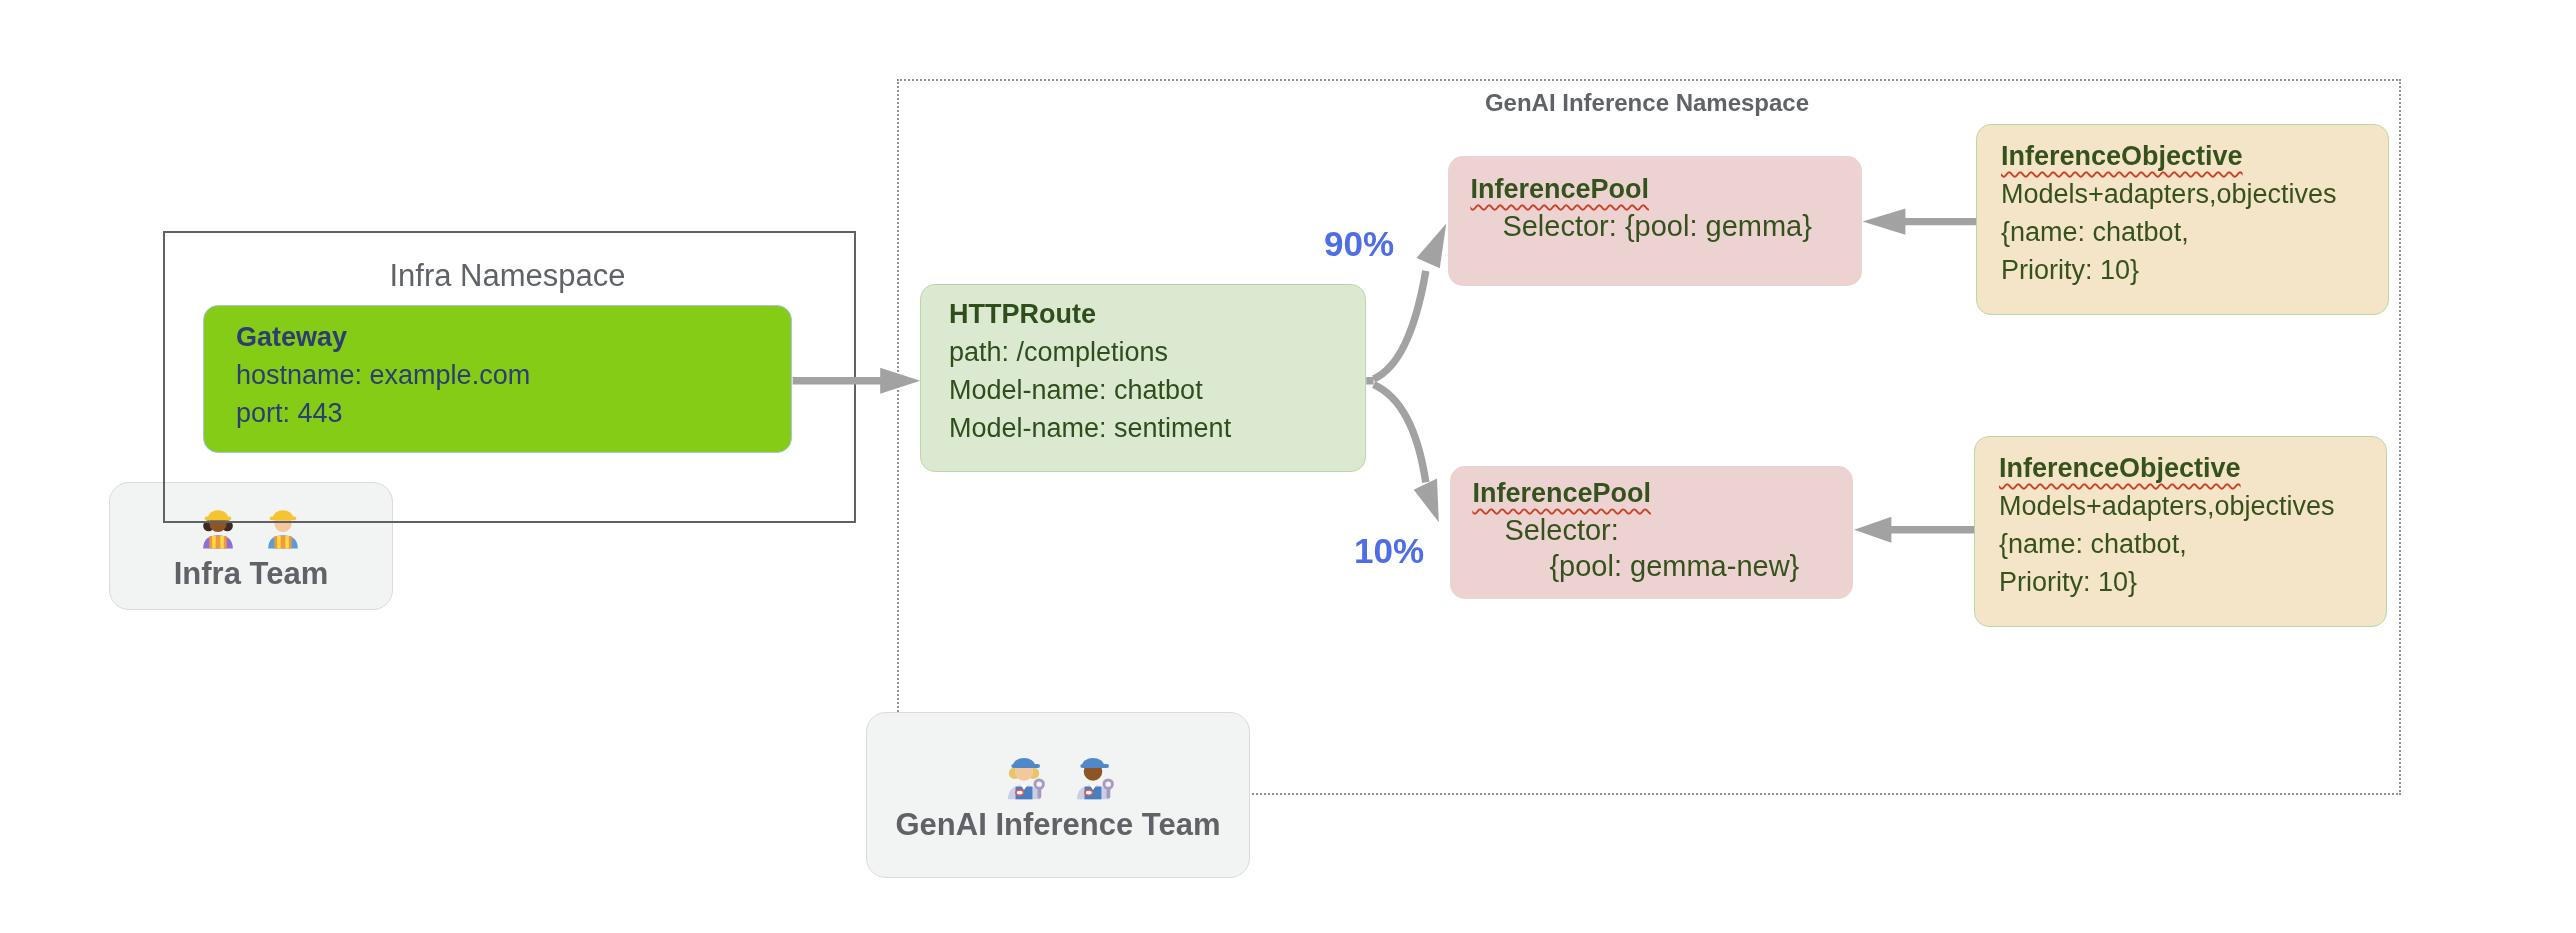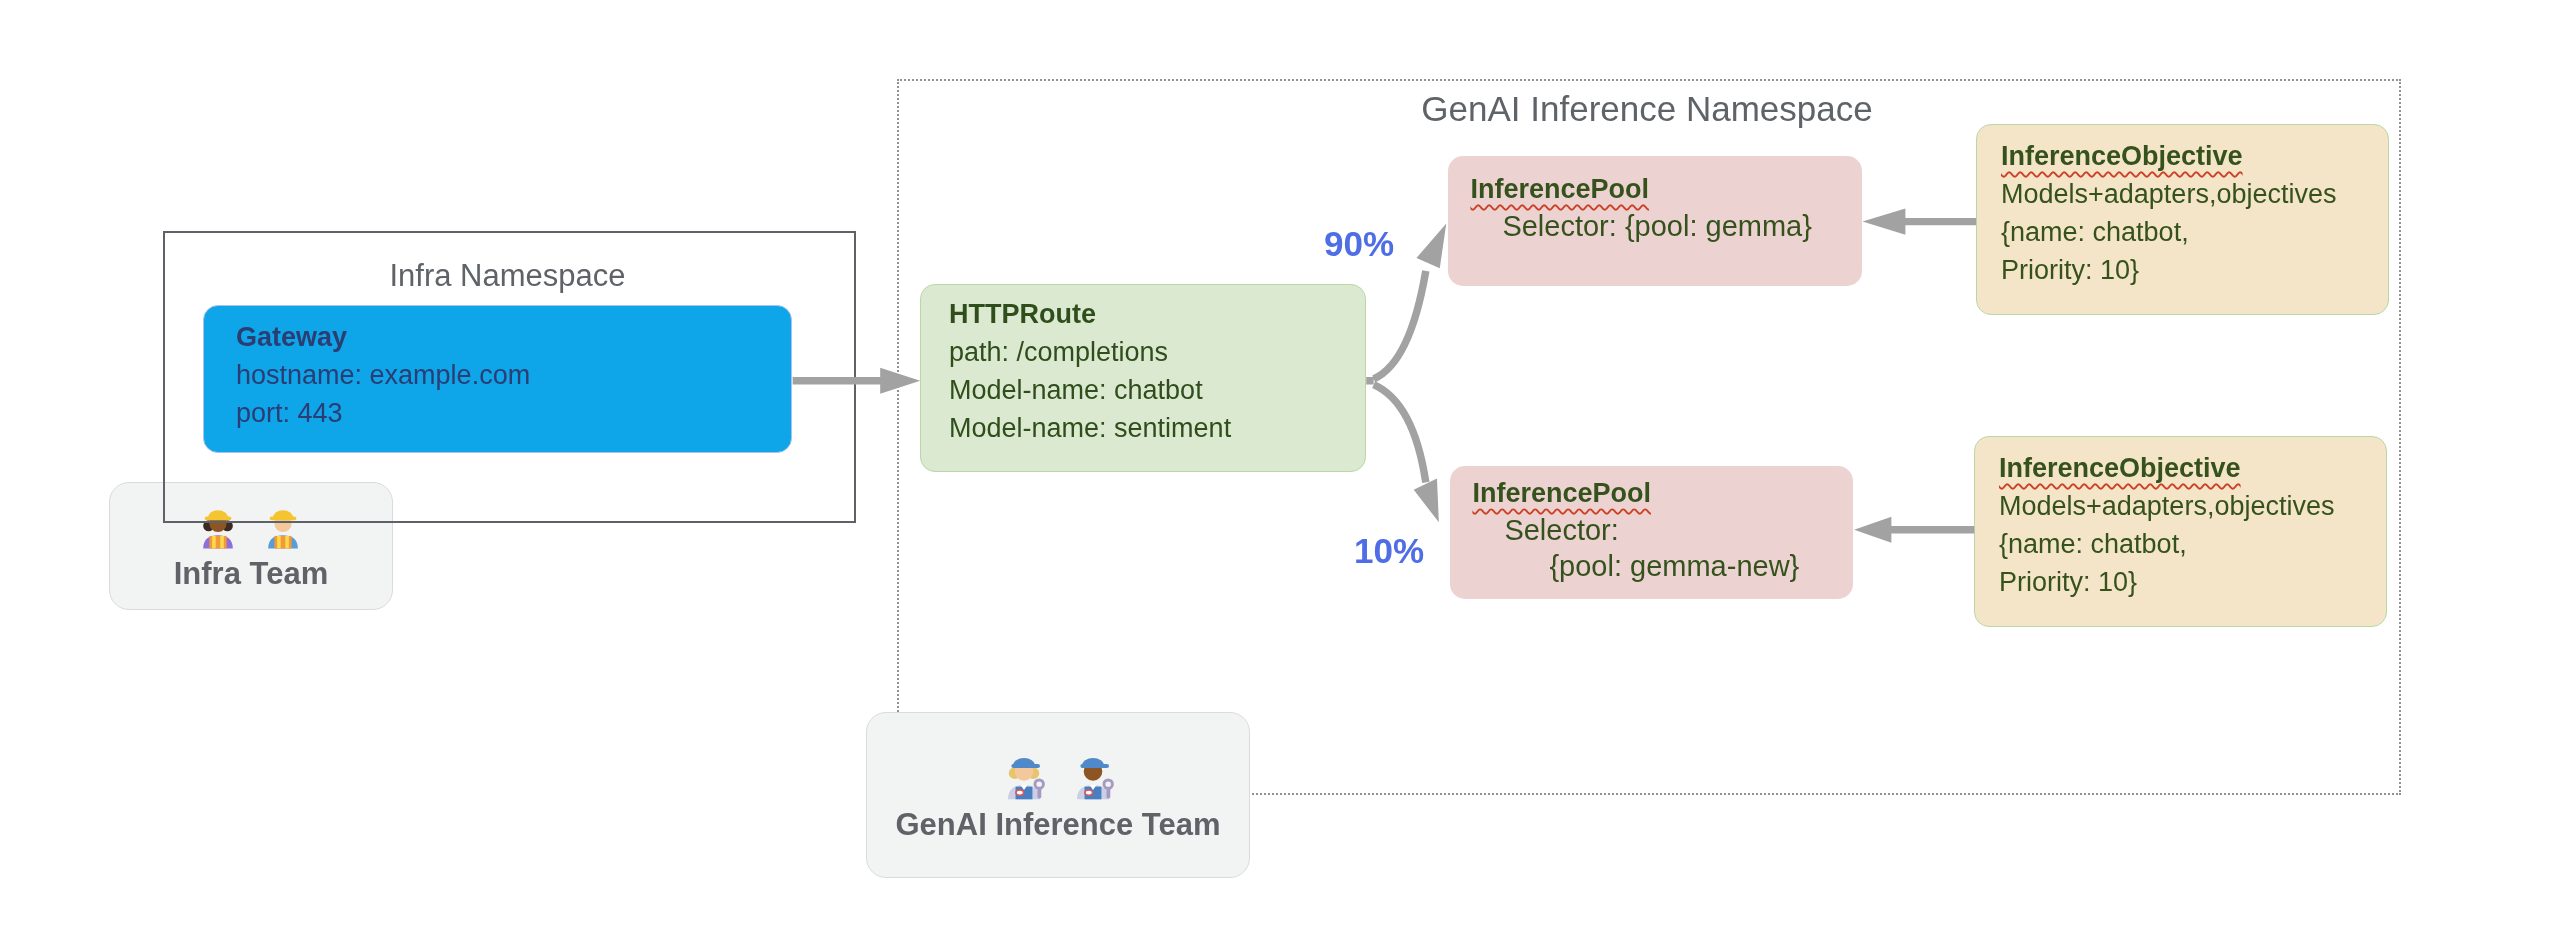--- a/index.html
+++ b/index.html
@@ -6,31 +6,31 @@
   #canvas{position:relative;width:2576px;height:933px;background:#ffffff;overflow:hidden;
           font-family:"Liberation Sans",sans-serif;}
 
   
   .ns-dotted{position:absolute;left:897px;top:79px;width:1500px;height:712px;
              border:2.8px dotted #8f9195;z-index:1;background:transparent;}
   .ns-solid{position:absolute;left:163px;top:231px;width:689px;height:288px;
             border:2.8px solid #5e6165;z-index:3;background:transparent;pointer-events:none;}
   .ns-title{position:absolute;text-align:center;color:#5f6368;}
   .infra-title{left:163px;top:246px;width:689px;font-size:31px;font-weight:400;z-index:1;margin-top:12px;}
-  .genai-title{left:897px;top:89px;width:1500px;font-size:35px;font-weight:400;z-index:2;}
+  .genai-title{left:897px;top:89px;width:1500px;font-size:24px;font-weight:700;z-index:2;}
 
   
   .rbox{position:absolute;box-sizing:border-box;border-radius:15px;z-index:2;}
   .box-title{font-weight:700;font-size:27px;line-height:37px;}
   .mono{font-family:Liberation Sans, sans-serif;font-size:27px;line-height:38px;white-space:pre;}
   .sansline{font-size:29px;line-height:36px;white-space:pre;margin-left:32px;}
   .squiggle{text-decoration-line:underline;text-decoration-style:wavy;
             text-decoration-color:#cc4125;text-decoration-thickness:1.9px;text-underline-offset:5.6px;}
 
-  .gateway{left:203px;top:305px;width:589px;height:148px;background:#0ea5e9;
+  .gateway{left:203px;top:305px;width:589px;height:148px;background:#84cc16;
            border:1.9px solid #a9c1ec;padding:13px 0 0 32px;color:#2b3d72;}
   .httproute{left:920px;top:284px;width:446px;height:188px;background:#dbe9d1;
              border:1.9px solid #bad7a8;padding:11.2px 0 0 28px;color:#2f4e1c;}
   .pool{background:#ecd3d2;color:#35521c;}
   .pool-top{left:1448px;top:156px;width:414px;height:130px;padding:15px 0 0 22.4px;}
   .pool-bottom{left:1450px;top:466px;width:403px;height:133px;padding:9.3px 0 0 22.4px;}
   .pool .sansline.indent{padding-left:45px;}
   .objective{background:#f4e4c8;border:1.9px solid #bad7a8;color:#35521c;width:413px;height:191px;
              padding:13px 0 0 24px;}
   .obj-top{left:1976px;top:124px;}

